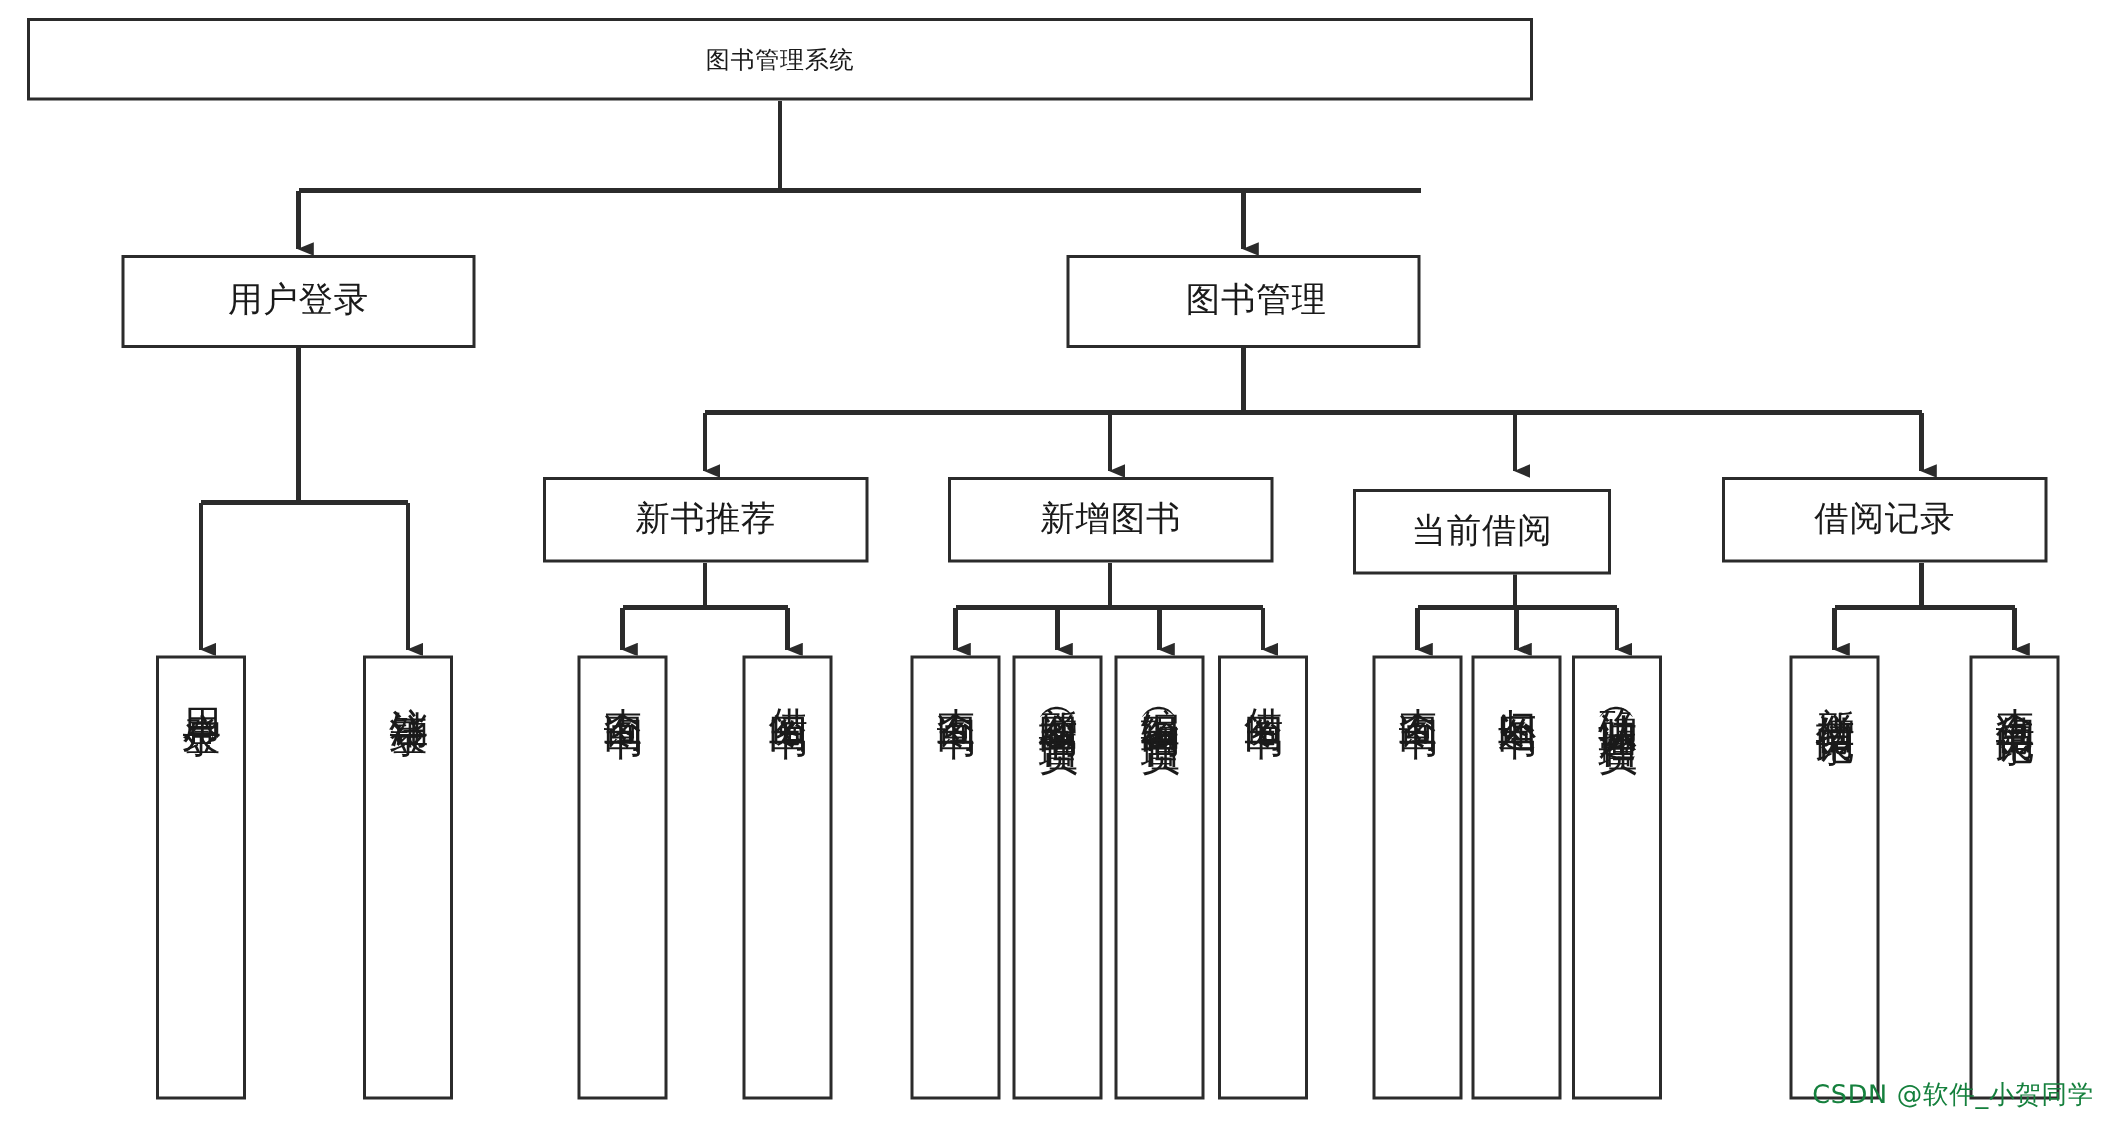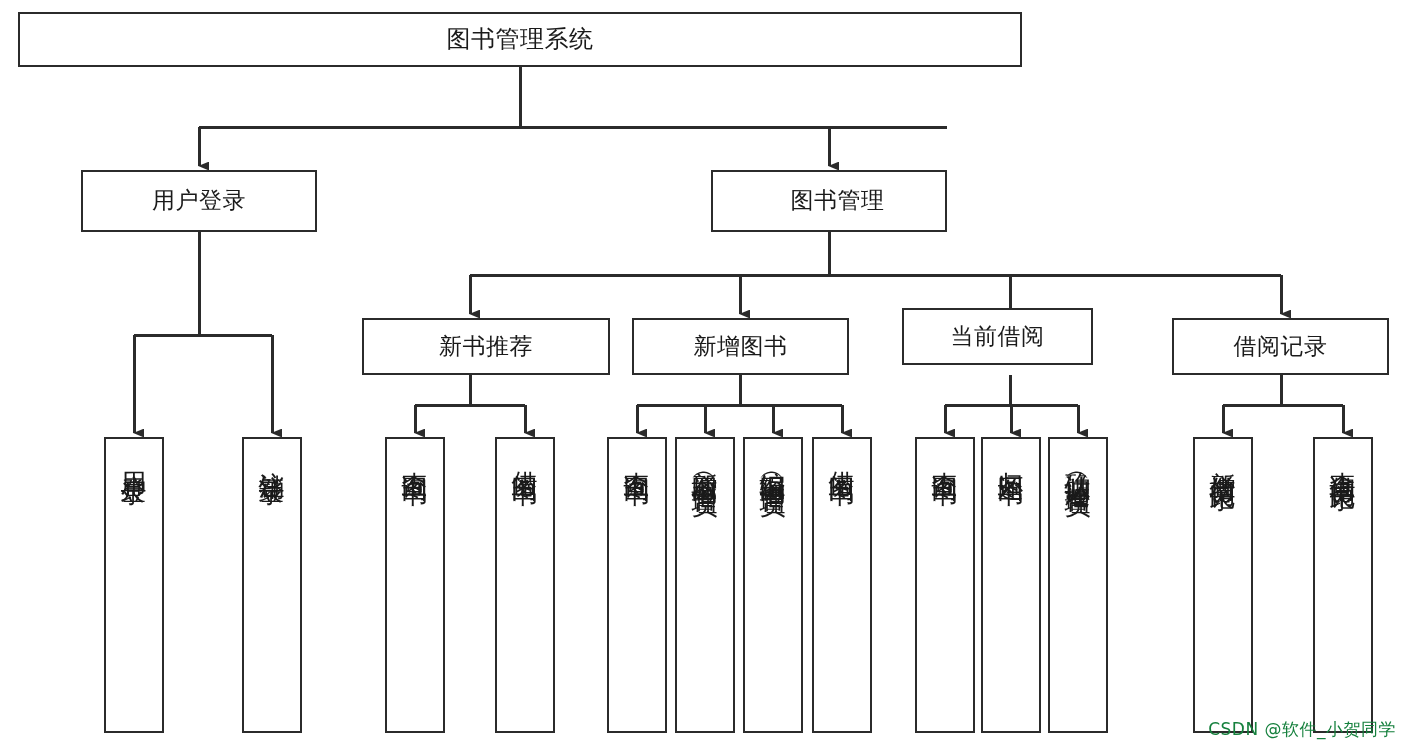--- a/index.html
+++ b/index.html
@@ -39,21 +39,21 @@
     font-family: "DejaVu Sans", "Liberation Sans", sans-serif;
     line-height: 1.12;
     text-align: center;
     white-space: nowrap;
   }
   .node-box.horizontal .node-label {
     font-size: 23px;
     letter-spacing: 0.5px;
   }
   .node-box.horizontal.root .node-label {
-    font-size: 24px;
+    font-size: 16px;
   }
   .node-box.vertical {
     align-items: flex-start;
     padding-top: 12px;
   }
   .node-box.vertical .node-label {
     writing-mode: vertical-rl;
     text-orientation: upright;
     font-size: 26px;
     letter-spacing: 3px;
@@ -134,30 +134,30 @@
     <span class="node-label">图书管理系统</span>
   </div>
 
   <div class="node-box horizontal" style="left:81px; top:170px; width:236px; height:62px;">
     <span class="node-label">用户登录</span>
   </div>
   <div class="node-box horizontal" style="left:711px; top:170px; width:236px; height:62px;padding-left:17px;">
     <span class="node-label">图书管理</span>
   </div>
 
-  <div class="node-box horizontal" style="left:362px; top:318px; width:248px; height:57px;">
+  <div class="node-box horizontal" style="left:362px; top:318px; width:217px; height:57px;">
     <span class="node-label">新书推荐</span>
   </div>
   <div class="node-box horizontal" style="left:632px; top:318px; width:217px; height:57px;">
     <span class="node-label">新增图书</span>
   </div>
-  <div class="node-box horizontal" style="left:902px; top:308px; width:191px; height:57px;">
+  <div class="node-box horizontal" style="left:902px; top:326px; width:172px; height:57px;">
     <span class="node-label">当前借阅</span>
   </div>
-  <div class="node-box horizontal" style="left:1172px; top:318px; width:217px; height:57px;">
+  <div class="node-box horizontal" style="left:1148px; top:318px; width:217px; height:57px;">
     <span class="node-label">借阅记录</span>
   </div>
 
   <div class="node-box vertical" style="left:104px; top:437px; width:60px; height:296px;">
     <span class="node-label">用户登录</span>
   </div>
   <div class="node-box vertical" style="left:242px; top:437px; width:60px; height:296px;">
     <span class="node-label">注销登录</span>
   </div>
 

